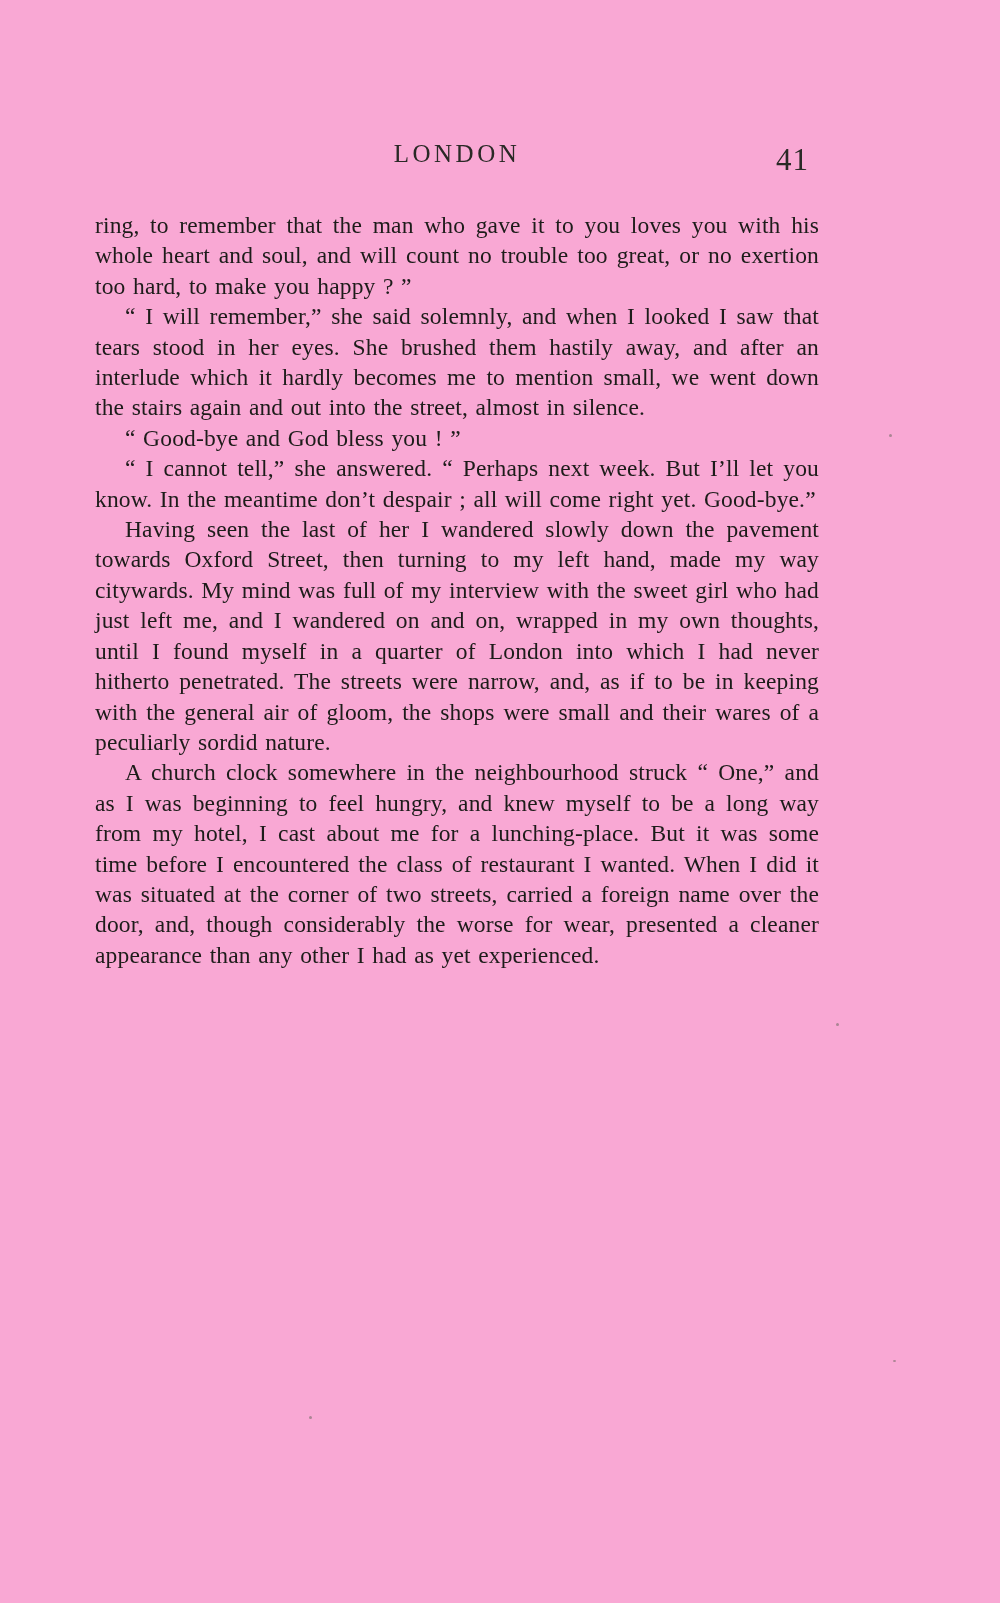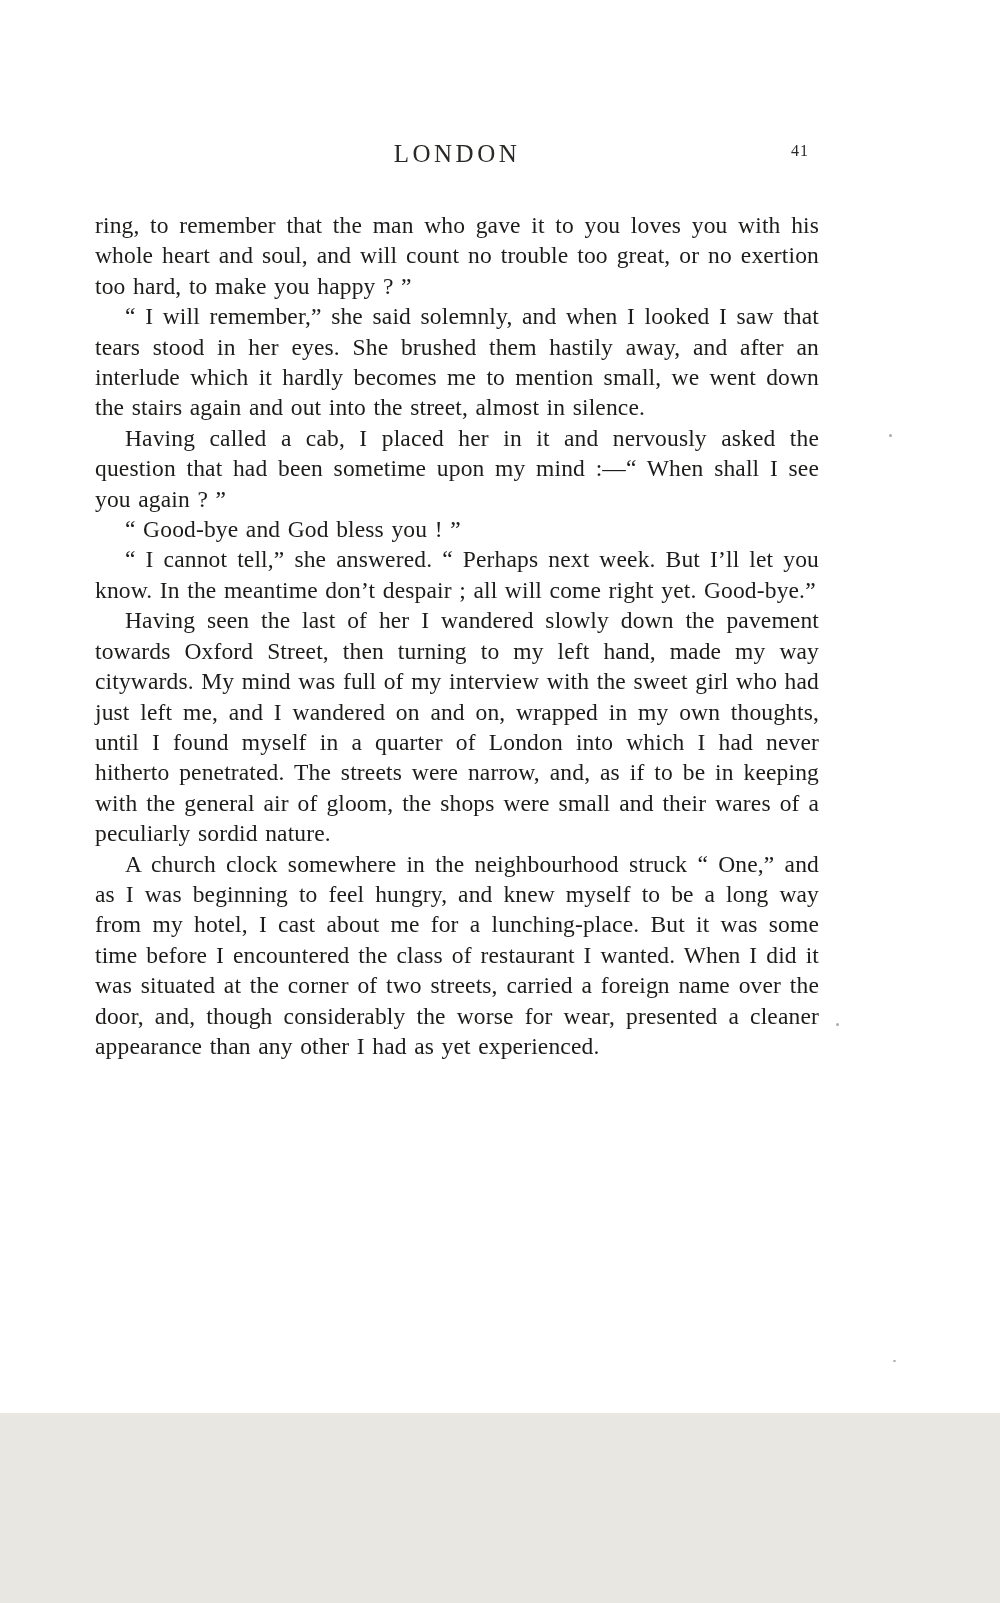--- a/index.html
+++ b/index.html
@@ -3,23 +3,23 @@
 <meta charset="utf-8">
 <style>
   html, body {
     margin: 0;
     padding: 0;
     background: #e9e7e1;
   }
   .page {
     position: relative;
     width: 1000px;
-    height: 1413px;
+    height: 1603px;
     margin: 0 auto;
-    background: #ffffff;
+    background: #f9a8d4;
     overflow: hidden;
     font-family: "Liberation Serif", "DejaVu Serif", serif;
     color: #1d1c1a;
   }
   .content {
     position: absolute;
     left: 95px;
     top: 140px;
     width: 724px;
   }
@@ -32,21 +32,21 @@
     display: block;
     text-align: center;
     font-size: 25px;
     letter-spacing: 3.5px;
     color: #2a2926;
   }
   .page-number {
     position: absolute;
     right: 10px;
     top: 2px;
-    font-size: 16px;
+    font-size: 31px;
     letter-spacing: 1px;
     color: #2a2926;
   }
   .body-text {
     font-size: 23.5px;
     line-height: 30.4px;
     text-align: justify;
     letter-spacing: 0.15px;
     word-spacing: 1.5px;
     margin-top: 8px;
@@ -76,21 +76,20 @@
   <div class="content">
 
     <div class="header">
       <span class="running-title">LONDON</span>
       <span class="page-number">41</span>
     </div>
 
     <div class="body-text">
       <p class="para">ring, to remember that the man who gave it to you loves you with his whole heart and soul, and will count no trouble too great, or no exertion too hard, to make you happy ? ”</p>
       <p class="para indent">“ I will remember,” she said solemnly, and when I looked I saw that tears stood in her eyes.  She brushed them hastily away, and after an interlude which it hardly becomes me to mention small, we went down the stairs again and out into the street, almost in silence.</p>
-      <p class="para indent">Having called a cab, I placed her in it and nervously asked the question that had been sometime upon my mind :—“ When shall I see you again ? ”</p>
       <p class="para indent">“ Good-bye and God bless you ! ”</p>
       <p class="para indent">“ I cannot tell,” she answered.  “ Perhaps next week.  But I’ll let you know.  In the meantime don’t despair ; all will come right yet.  Good-bye.”</p>
       <p class="para indent">Having seen the last of her I wandered slowly down the pavement towards Oxford Street, then turning to my left hand, made my way citywards.  My mind was full of my interview with the sweet girl who had just left me, and I wandered on and on, wrapped in my own thoughts, until I found myself in a quarter of London into which I had never hitherto penetrated.  The streets were narrow, and, as if to be in keeping with the general air of gloom, the shops were small and their wares of a peculiarly sordid nature.</p>
       <p class="para indent">A church clock somewhere in the neighbourhood struck “ One,” and as I was beginning to feel hungry, and knew myself to be a long way from my hotel, I cast about me for a lunching-place.  But it was some time before I encountered the class of restaurant I wanted.  When I did it was situated at the corner of two streets, carried a foreign name over the door, and, though considerably the worse for wear, presented a cleaner appearance than any other I had as yet experienced.</p>
     </div>
 
   </div>
 
   <span class="speck s1"></span>
   <span class="speck s2"></span>

